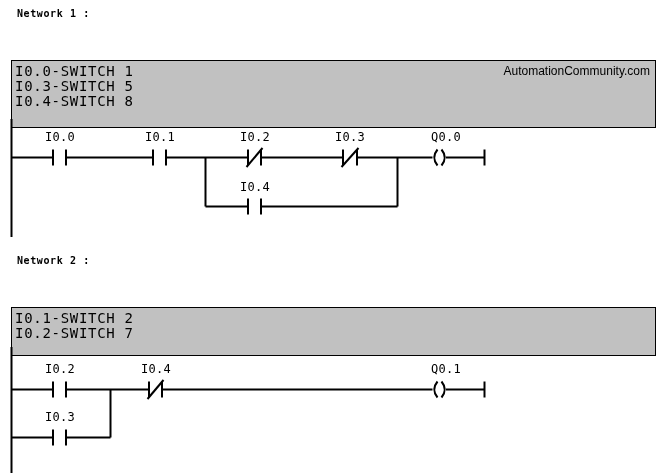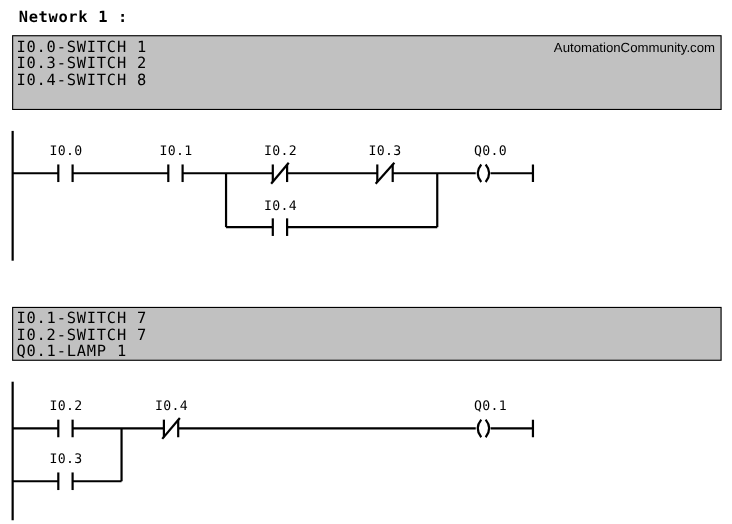--- a/index.html
+++ b/index.html
@@ -3,26 +3,26 @@
 <meta charset="utf-8">
 <style>
   html,body{margin:0;padding:0;background:#ffffff;}
   .page{
     position:relative;width:665px;height:476px;background:#ffffff;
     font-family:"DejaVu Sans Mono","Liberation Mono",monospace;
     color:#000;overflow:hidden;
   }
   .net-title{
     position:absolute;left:17px;
-    font-size:14px;font-weight:bold;letter-spacing:0.6px;white-space:pre;text-align:center;
+    font-size:10px;font-weight:bold;letter-spacing:0.6px;white-space:pre;text-align:center;
   }
   .comment-box{
     position:absolute;left:11px;width:640px;
     background:#c1c1c1;border:1px solid #000;
-    padding:3px 0 0 3px;box-sizing:content-box;
+    padding:3px 0 0 3px;box-sizing:content-box;margin-top:28px;
   }
   .cline{
     font-size:14px;line-height:15px;letter-spacing:0.7px;white-space:pre;
   }
   .watermark{
     position:absolute;top:3px;right:5px;
     font-family:"Liberation Sans","DejaVu Sans",sans-serif;
     font-size:12px;color:#000;letter-spacing:0px;
   }
   svg.ladder{position:absolute;left:0;top:0;width:665px;height:476px;}
@@ -34,30 +34,30 @@
 </style>
 </head>
 <body>
 
 <div class="page">
 
   <div class="net-title" style="top:8px">Network 1 :</div>
 
   <div class="comment-box" style="top:32px;height:63px">
     <div class="cline">I0.0-SWITCH 1</div>
-    <div class="cline">I0.3-SWITCH 2</div>
+    <div class="cline">I0.3-SWITCH 5</div>
     <div class="cline">I0.4-SWITCH 8</div>
     <div class="watermark">AutomationCommunity.com</div>
   </div>
 
+  <div class="net-title" style="top:255px">Network 2 :</div>
 
   <div class="comment-box" style="top:279px;height:44px">
-    <div class="cline">I0.1-SWITCH 7</div>
+    <div class="cline">I0.1-SWITCH 2</div>
     <div class="cline">I0.2-SWITCH 7</div>
-    <div class="cline">Q0.1-LAMP 1</div>
   </div>
 
   <svg class="ladder" viewBox="0 0 665 476">
 
     <g>
       <line class="wire" x1="11.5" y1="119" x2="11.5" y2="237"></line>
 
       <line class="wire" x1="11" y1="157.5" x2="53" y2="157.5"></line>
       <line class="wire" x1="66" y1="157.5" x2="153" y2="157.5"></line>
       <line class="wire" x1="166" y1="157.5" x2="248" y2="157.5"></line>

